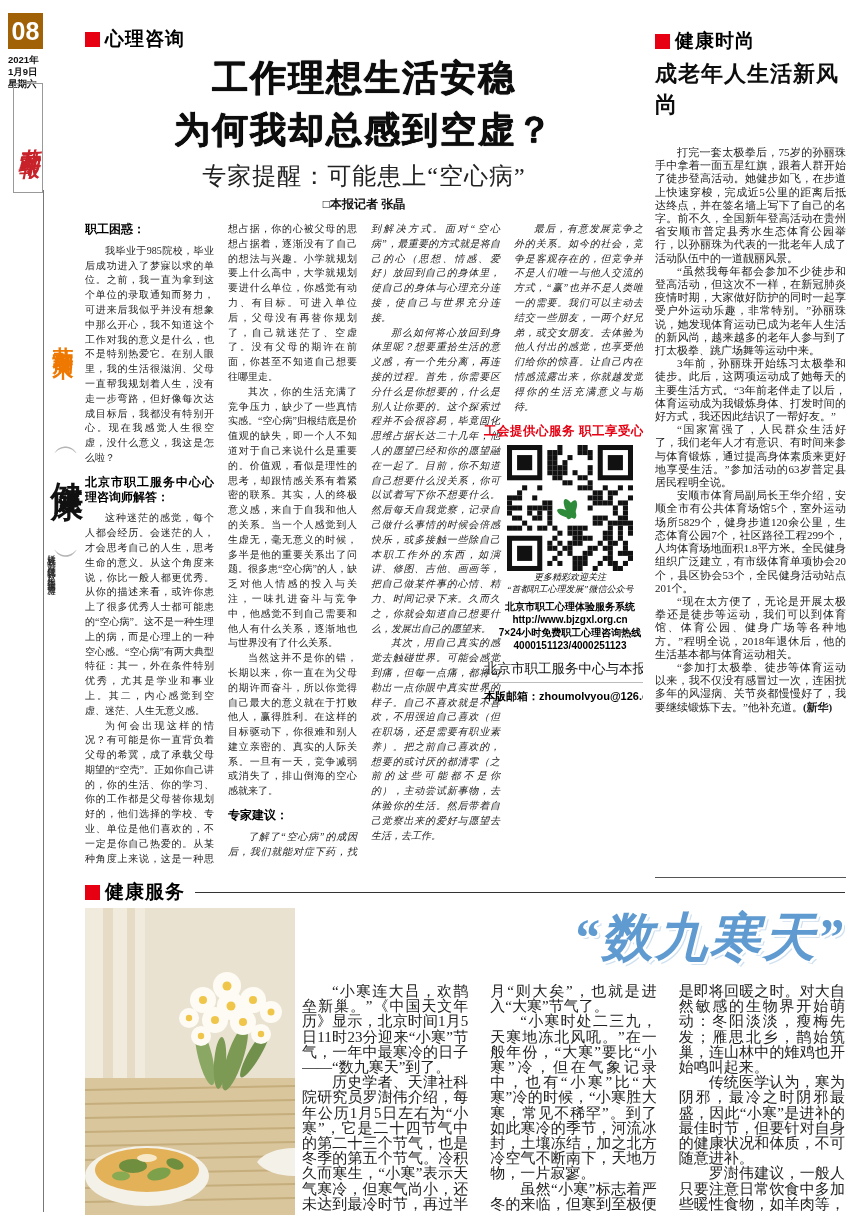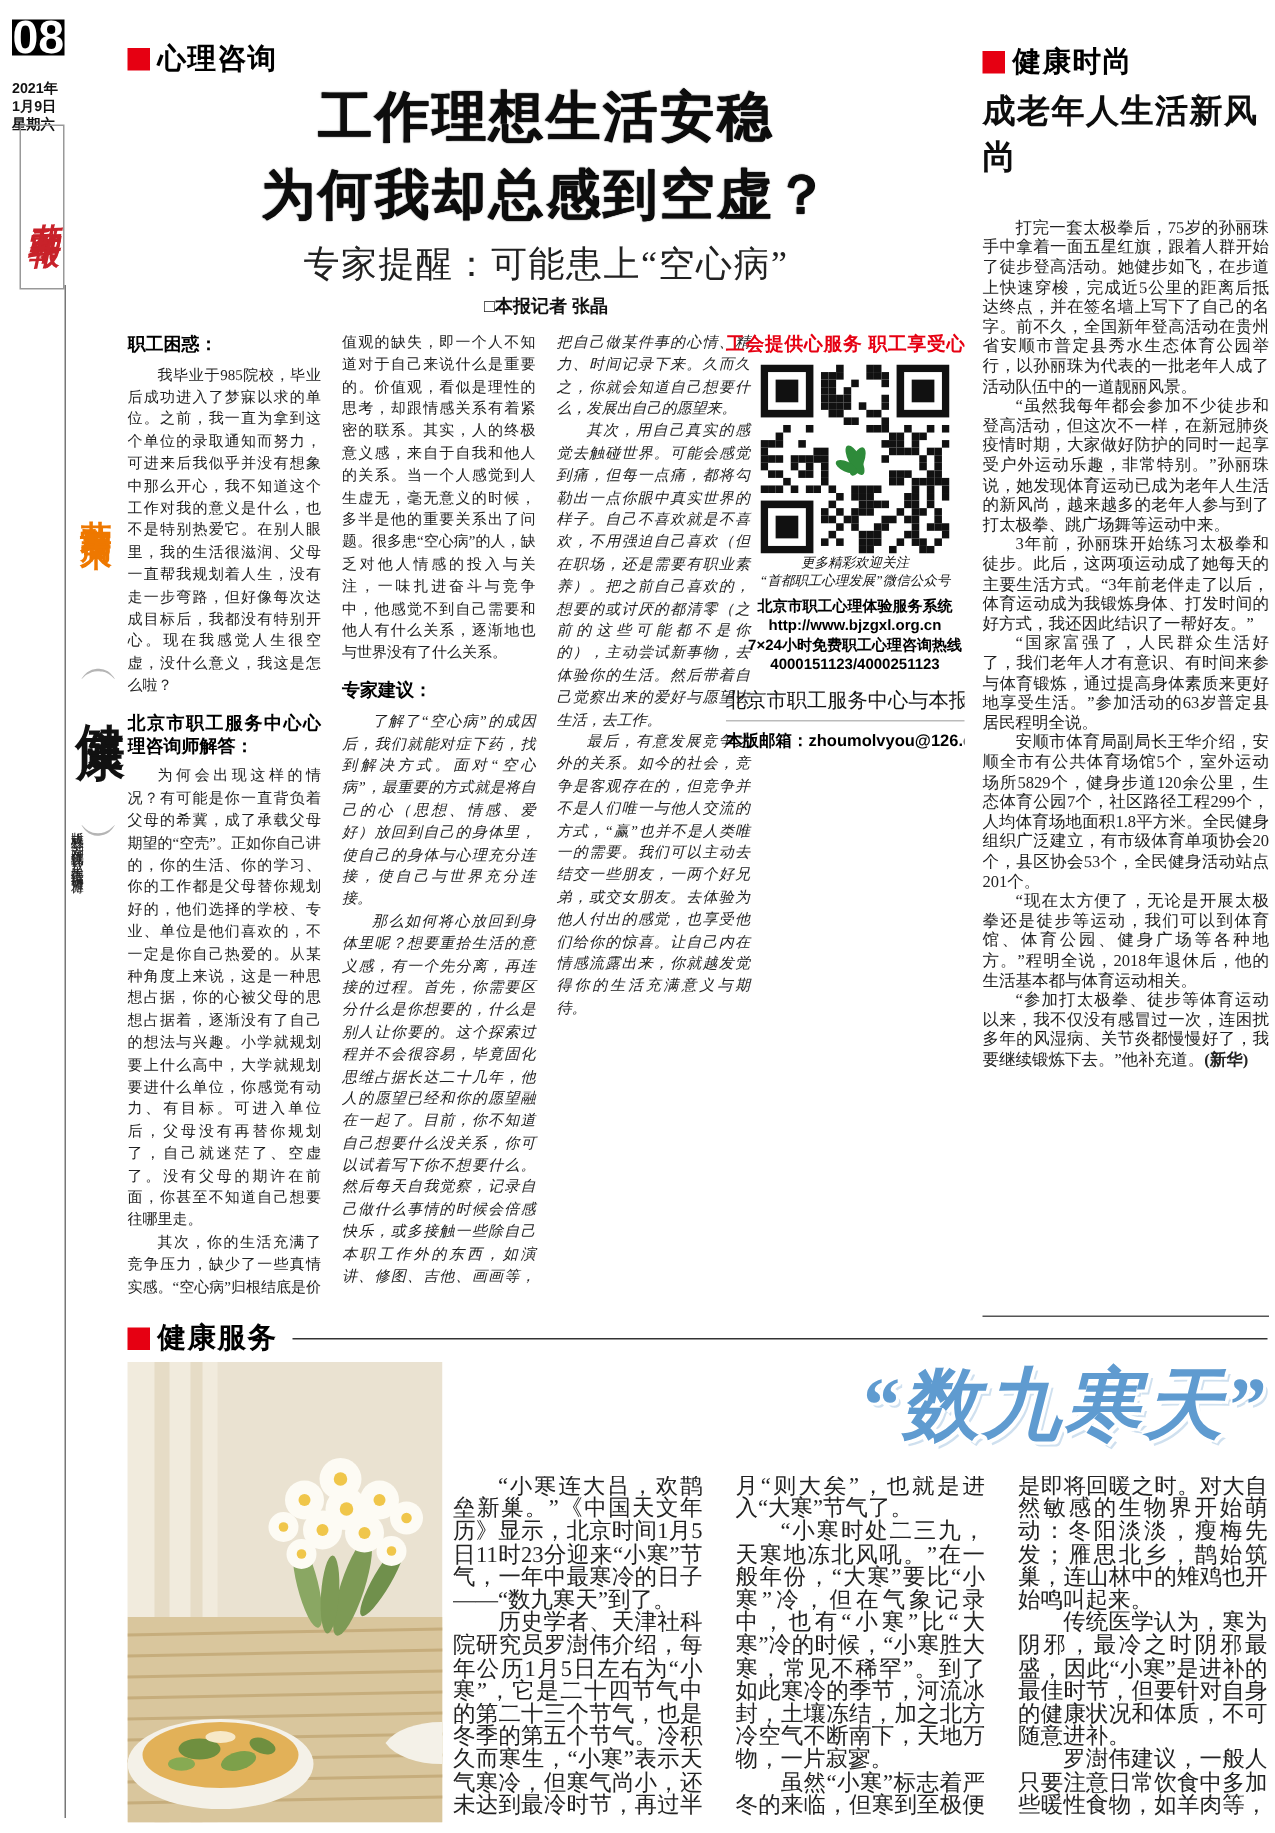--- a/index.html
+++ b/index.html
@@ -1,20 +1,20 @@
 <!DOCTYPE html>
 <html><head>
 <meta charset="utf-8">
 <style>
   html,body{margin:0;padding:0;background:#fff;}
   .page{position:relative;width:850px;height:1222px;background:#fff;overflow:hidden;
         font-family:"Liberation Sans",sans-serif;color:#1a1a1a;}
   
-  .pnum{position:absolute;left:8px;top:13px;width:35px;height:24px;background:#000000;color:#fff;
-        font-weight:bold;font-size:31px;display:flex;align-items:center;justify-content:center;}
+  .pnum{position:absolute;left:8px;top:13px;width:35px;height:36px;background:#a16207;color:#fff;
+        font-weight:bold;font-size:25px;display:flex;align-items:center;justify-content:center;}
   .pdate{position:absolute;left:8px;top:54px;width:38px;font-size:9.5px;font-weight:bold;line-height:12px;color:#111;}
   .masthead{position:absolute;left:13px;top:83px;width:28px;height:108px;border:1px solid #999;
             display:flex;align-items:center;justify-content:center;}
   .masthead span{writing-mode:vertical-rl;font-family:"Liberation Serif",serif;font-style:italic;
                  font-weight:bold;font-size:21px;color:#c8222a;letter-spacing:3px;transform:rotate(-2deg);}
   .vline{position:absolute;left:43px;top:190px;width:1px;height:1022px;background:#777;}
   .sb-week{position:absolute;left:49px;top:330px;writing-mode:vertical-rl;font-weight:bold;
            font-size:21px;letter-spacing:3px;color:#ee7800;}
   .sb-br{position:absolute;left:50px;color:#b5b5b5;font-size:26px;writing-mode:vertical-rl;}
   .sb-br.top{top:438px;} .sb-br.bot{top:534px;}
@@ -115,22 +115,24 @@
     <div>工作理想生活安稳</div>
     <div>为何我却总感到空虚？</div>
   </div>
   <div class="psy-sub">专家提醒：可能患上“空心病”</div>
   <div class="psy-byline">□本报记者 张晶</div>
 
   <div class="psy-body">
     <div class="flow-head first">职工困惑：</div>
     <p>我毕业于985院校，毕业后成功进入了梦寐以求的单位。之前，我一直为拿到这个单位的录取通知而努力，可进来后我似乎并没有想象中那么开心，我不知道这个工作对我的意义是什么，也不是特别热爱它。在别人眼里，我的生活很滋润、父母一直帮我规划着人生，没有走一步弯路，但好像每次达成目标后，我都没有特别开心。现在我感觉人生很空虚，没什么意义，我这是怎么啦？</p>
     <div class="flow-head">北京市职工服务中心心理咨询师解答：</div>
+    <p>这种迷茫的感觉，每个人都会经历。会迷茫的人，才会思考自己的人生，思考生命的意义。从这个角度来说，你比一般人都更优秀。从你的描述来看，或许你患上了很多优秀人士都可能患的“空心病”。这不是一种生理上的病，而是心理上的一种空心感。“空心病”有两大典型特征：其一，外在条件特别优秀，尤其是学业和事业上。其二，内心感觉到空虚、迷茫、人生无意义感。</p>
     <p>为何会出现这样的情况？有可能是你一直背负着父母的希冀，成了承载父母期望的“空壳”。正如你自己讲的，你的生活、你的学习、你的工作都是父母替你规划好的，他们选择的学校、专业、单位是他们喜欢的，不一定是你自己热爱的。从某种角度上来说，这是一种思想占据，你的心被父母的思想占据着，逐渐没有了自己的想法与兴趣。小学就规划要上什么高中，大学就规划要进什么单位，你感觉有动力、有目标。可进入单位后，父母没有再替你规划了，自己就迷茫了、空虚了。没有父母的期许在前面，你甚至不知道自己想要往哪里走。</p>
     <p>其次，你的生活充满了竞争压力，缺少了一些真情实感。“空心病”归根结底是价值观的缺失，即一个人不知道对于自己来说什么是重要的。价值观，看似是理性的思考，却跟情感关系有着紧密的联系。其实，人的终极意义感，来自于自我和他人的关系。当一个人感觉到人生虚无，毫无意义的时候，多半是他的重要关系出了问题。很多患“空心病”的人，缺乏对他人情感的投入与关注，一味扎进奋斗与竞争中，他感觉不到自己需要和他人有什么关系，逐渐地也与世界没有了什么关系。</p>
+    <p>当然这并不是你的错，长期以来，你一直在为父母的期许而奋斗，所以你觉得自己最大的意义就在于打败他人，赢得胜利。在这样的目标驱动下，你很难和别人建立亲密的、真实的人际关系。一旦有一天，竞争减弱或消失了，排山倒海的空心感就来了。</p>
     <div class="flow-head">专家建议：</div>
     <p class="kai">了解了“空心病”的成因后，我们就能对症下药，找到解决方式。面对“空心病”，最重要的方式就是将自己的心（思想、情感、爱好）放回到自己的身体里，使自己的身体与心理充分连接，使自己与世界充分连接。</p>
     <p class="kai">那么如何将心放回到身体里呢？想要重拾生活的意义感，有一个先分离，再连接的过程。首先，你需要区分什么是你想要的，什么是别人让你要的。这个探索过程并不会很容易，毕竟固化思维占据长达二十几年，他人的愿望已经和你的愿望融在一起了。目前，你不知道自己想要什么没关系，你可以试着写下你不想要什么。然后每天自我觉察，记录自己做什么事情的时候会倍感快乐，或多接触一些除自己本职工作外的东西，如演讲、修图、吉他、画画等，把自己做某件事的心情、精力、时间记录下来。久而久之，你就会知道自己想要什么，发展出自己的愿望来。</p>
     <p class="kai">其次，用自己真实的感觉去触碰世界。可能会感觉到痛，但每一点痛，都将勾勒出一点你眼中真实世界的样子。自己不喜欢就是不喜欢，不用强迫自己喜欢（但在职场，还是需要有职业素养）。把之前自己喜欢的，想要的或讨厌的都清零（之前的这些可能都不是你的），主动尝试新事物，去体验你的生活。然后带着自己觉察出来的爱好与愿望去生活，去工作。</p>
     <p class="kai">最后，有意发展竞争之外的关系。如今的社会，竞争是客观存在的，但竞争并不是人们唯一与他人交流的方式，“赢”也并不是人类唯一的需要。我们可以主动去结交一些朋友，一两个好兄弟，或交女朋友。去体验为他人付出的感觉，也享受他们给你的惊喜。让自己内在情感流露出来，你就越发觉得你的生活充满意义与期待。</p>
 
     <div class="qr-block">
       <div class="slogan">工会提供心服务 职工享受心呵护</div>
       <svg class="qr-svg" id="qr" viewBox="0 0 150 150">
           <rect width="150" height="150" fill="#fff"></rect>

